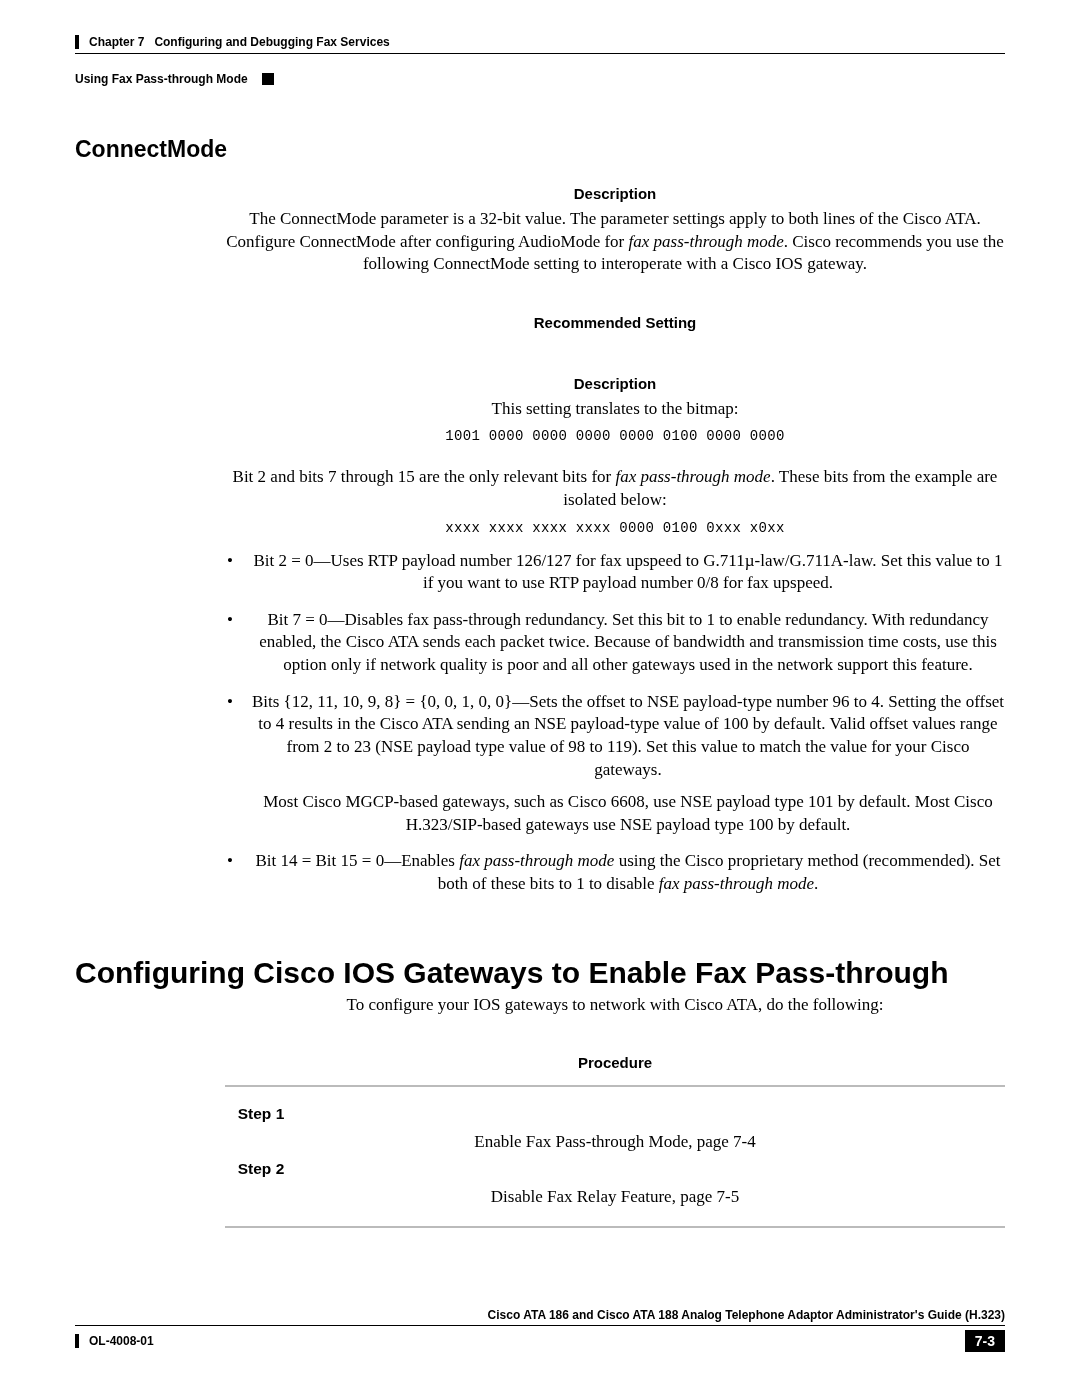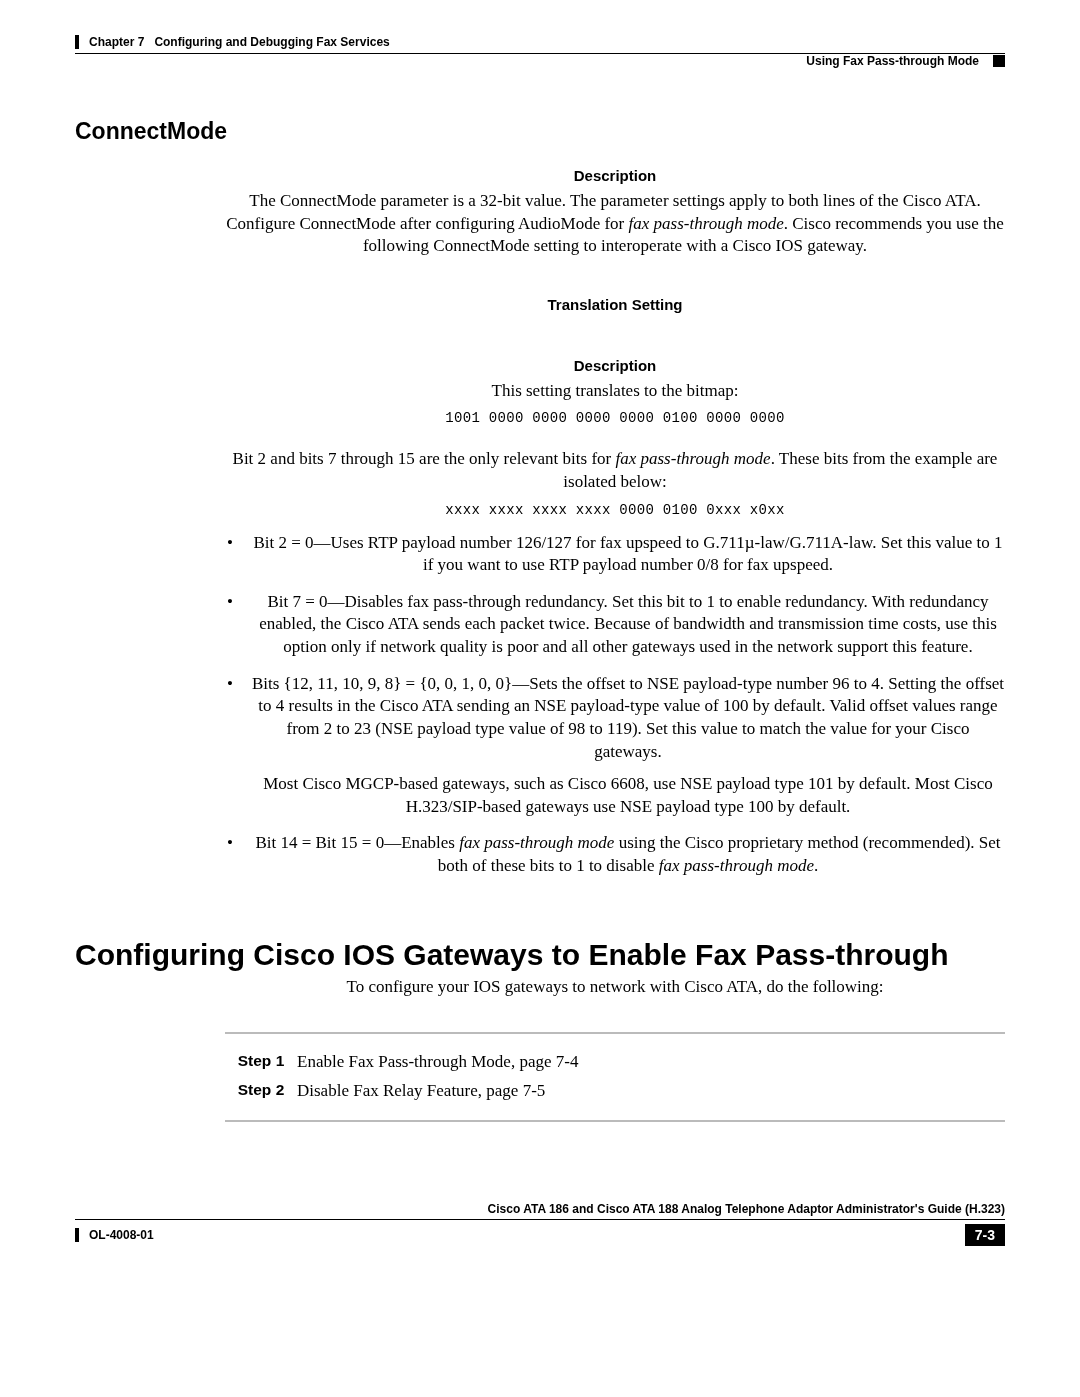--- a/index.html
+++ b/index.html
@@ -26,23 +26,23 @@
     width: 4px;
     height: 14px;
     background: #000;
     margin-right: 10px;
   }
   .header-right {
     text-align: right;
     font-family: Arial, Helvetica, sans-serif;
     font-size: 12px;
     font-weight: bold;
+    margin-top: 18px;
     margin-bottom: 10px;
     display: flex;
-    justify-content: flex-end;
     align-items: center;
   }
   .header-right-mark {
     width: 12px;
     height: 12px;
     background: #000;
     margin-left: 14px;
   }
   .hr-thin {
     border: none;
@@ -112,20 +112,21 @@
     border-top: 2px solid #bbb;
     margin: 14px 0;
   }
   .steps {
     margin-top: 6px;
   }
   .step-row {
     display: flex;
     font-size: 17px;
     line-height: 1.7;
+    flex-direction: column;
   }
   .step-label {
     font-family: Arial, Helvetica, sans-serif;
     font-weight: bold;
     width: 72px;
     font-size: 15.5px;
   }
   .footer {
     margin-top: 80px;
   }
@@ -195,21 +196,21 @@
 
     <div class="indent">
 
       <div class="heading-bold">Description</div>
       <div class="body-text">
         <span>The ConnectMode parameter is a 32-bit value.  The parameter settings apply to both lines of the Cisco ATA. Configure ConnectMode after configuring AudioMode for </span><span class="italic">fax pass-through mode</span><span>. Cisco recommends you use the following ConnectMode setting to interoperate with a Cisco IOS gateway.</span>
       </div>
 
       <div class="spacer-20"></div>
 
-      <div class="heading-bold">Translation Setting</div>
+      <div class="heading-bold">Recommended Setting</div>
 
       <div class="spacer-20"></div>
 
       <div class="heading-bold">Description</div>
       <div class="body-text">This setting translates to the bitmap:</div>
       <div class="mono">1001 0000 0000 0000 0000 0100 0000 0000</div>
 
       <div class="spacer-14"></div>
 
       <div class="body-text">
@@ -230,20 +231,21 @@
       </ul>
     </div>
 
     <h1 class="h1">Configuring Cisco IOS Gateways to Enable Fax Pass-through</h1>
 
     <div class="indent">
       <div class="body-text">To configure your IOS gateways to network with Cisco ATA, do the following:</div>
 
       <div class="spacer-20"></div>
 
+      <div class="heading-bold">Procedure</div>
 
       <hr class="steps-rule">
 
       <div class="steps">
         <div class="step-row">
           <div class="step-label">Step 1</div>
           <div>Enable Fax Pass-through Mode, page 7-4</div>
         </div>
         <div class="step-row">
           <div class="step-label">Step 2</div>

